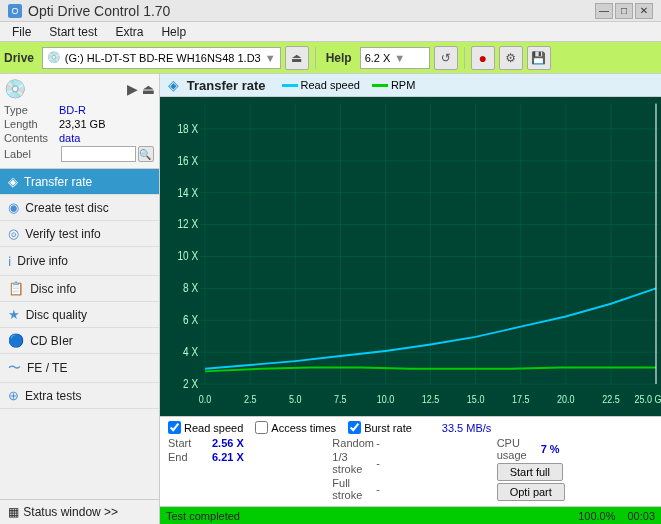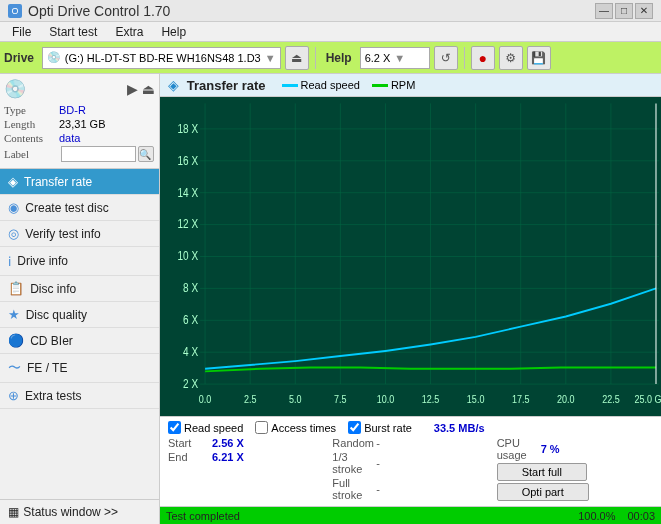--- a/index.html
+++ b/index.html
@@ -101,21 +101,21 @@
       margin-bottom: 4px;
     }
     .disc-icon { font-size: 18px; }
     .disc-icon-btn { font-size: 14px; cursor: pointer; color: #555; }
     .disc-info-row {
       display: flex;
       align-items: center;
       margin-bottom: 2px;
       font-size: 11px;
     }
-    .disc-info-label { color: #555; width: 55px; flex-shrink: 0; font-family: Liberation Serif, serif; }
+    .disc-info-label { color: #555; width: 55px; flex-shrink: 0; }
     .disc-info-value { color: #0000cc; font-size: 11px; }
     .disc-info-value.black { color: #000; }
     .label-input-row { display: flex; align-items: center; gap: 2px; }
     .label-input {
       border: 1px solid #aaa;
       background: white;
       height: 16px;
       width: 75px;
       font-size: 10px;
       padding: 0 2px;
@@ -203,38 +203,38 @@
       padding: 2px 4px;
     }
     .stats-checkboxes {
       display: flex;
       align-items: center;
       gap: 12px;
       padding: 2px 4px;
       font-size: 11px;
     }
     .stats-checkboxes label { display: flex; align-items: center; gap: 3px; cursor: pointer; }
-    .burst-rate-value { color: #0000cc; font-weight: bold; margin-left: 10px; }
+    .burst-rate-value { color: #0000cc; font-weight: normal; margin-left: 18px; }
     .stats-rows {
       display: flex;
       gap: 0;
       font-size: 11px;
     }
     .stats-col {
       flex: 1;
       padding: 1px 4px;
     }
     .stats-row { display: flex; align-items: center; margin-bottom: 2px; gap: 4px; }
     .stats-label { color: #555; width: 40px; flex-shrink: 0; }
     .stats-value { color: #0000cc; font-weight: bold; }
     .stats-dash { color: #555; }
     .start-btn {
       background: #e8e8e8;
       border: 1px solid #999;
-      padding: 2px 24px;
+      padding: 2px 12px;
       font-size: 11px;
       cursor: pointer;
       border-radius: 2px;
       white-space: nowrap;
     }
 
     
     .progress-bar-container {
       height: 18px;
       background: #0ea5e9;

